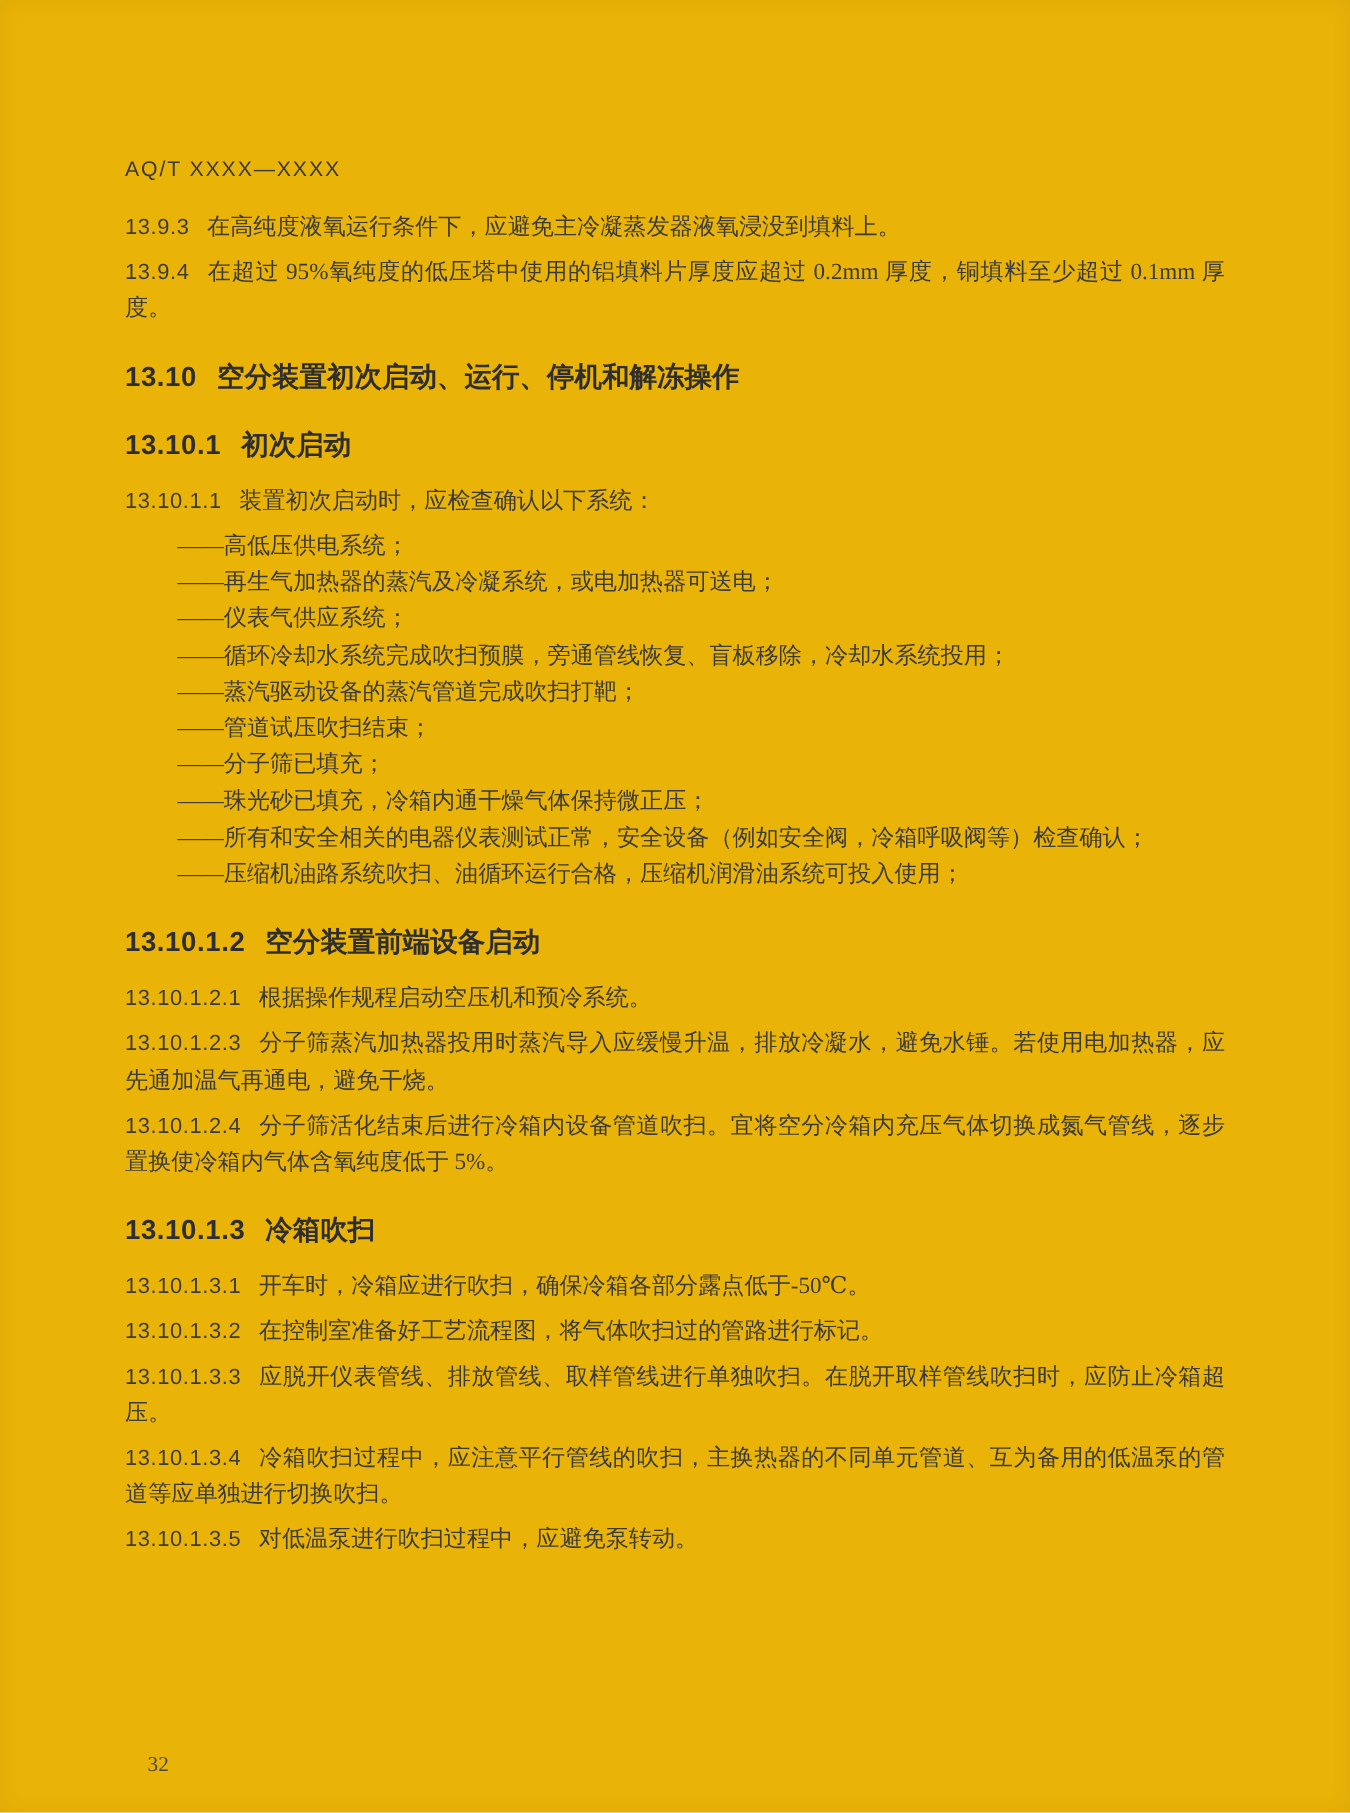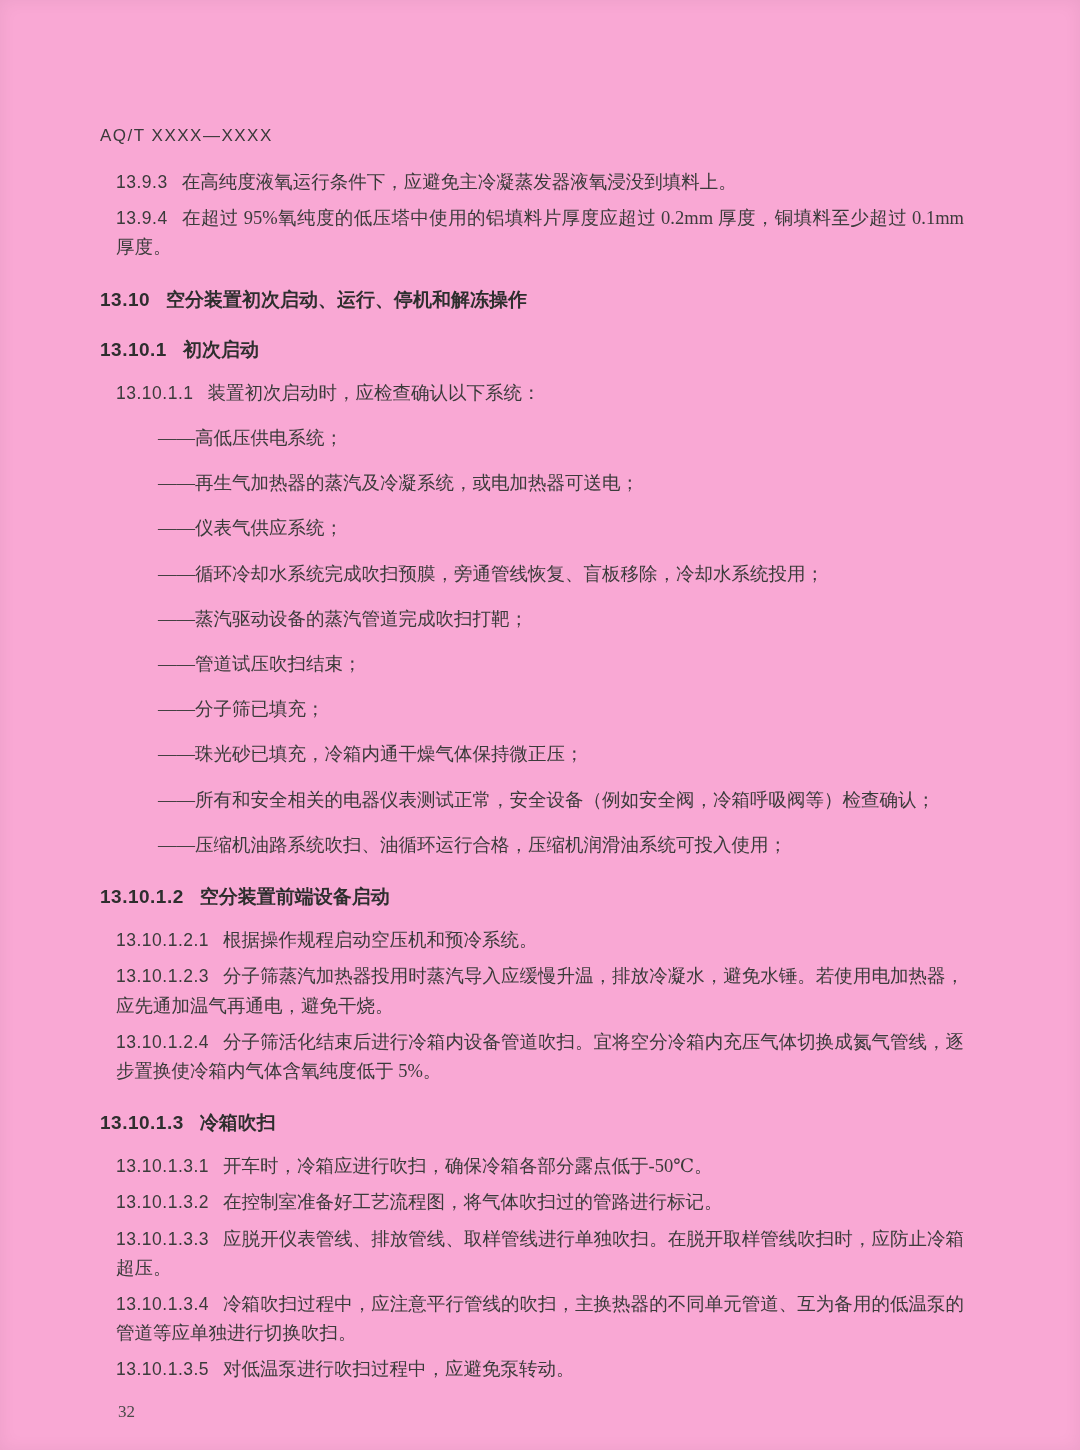--- a/index.html
+++ b/index.html
@@ -5,66 +5,66 @@
   html, body {
     margin: 0;
     padding: 0;
     background: #e9e9e9;
   }
   .page {
     position: relative;
     width: 1080px;
     height: 1450px;
     margin: 0 auto;
-    background: #f9a8d4;
+    background: #eab308;
     box-shadow: inset 0 0 18px rgba(0,0,0,0.06);
     box-sizing: border-box;
     padding: 126px 100px 0 100px;
     color: #3b3b3b;
     font-family: "Liberation Serif", "DejaVu Serif", serif;
     overflow: hidden;
   }
   .doc-header {
     font-family: "Liberation Sans", "DejaVu Sans", sans-serif;
     font-size: 17px;
     letter-spacing: 1.5px;
     color: #3a3a3a;
     margin-bottom: 22px;
   }
   .clause {
     font-size: 18.5px;
     line-height: 1.58;
     text-align: justify;
-    margin: 7px 16px;
+    margin: 7px 0;
   }
   .clause .num {
     font-family: "Liberation Sans", "DejaVu Sans", sans-serif;
     font-size: 17.5px;
     letter-spacing: 0.5px;
     margin-right: 14px;
     white-space: nowrap;
   }
   .heading {
     font-family: "Liberation Sans", "DejaVu Sans", sans-serif;
     font-weight: bold;
-    font-size: 19px;
+    font-size: 22px;
     color: #2e2e2e;
     margin: 24px 0 16px 0;
   }
   .heading .num {
     font-weight: bold;
     margin-right: 16px;
     letter-spacing: 0.5px;
     white-space: nowrap;
   }
   .dash-item {
     font-size: 18.5px;
     line-height: 1.58;
     text-align: justify;
-    margin: 16px;
+    margin: 0;
     padding-left: 42px;
   }
   .page-number {
     position: absolute;
     left: 118px;
     bottom: 28px;
     font-size: 17px;
     color: #4a4a4a;
     font-family: "Liberation Serif", "DejaVu Serif", serif;
   }

